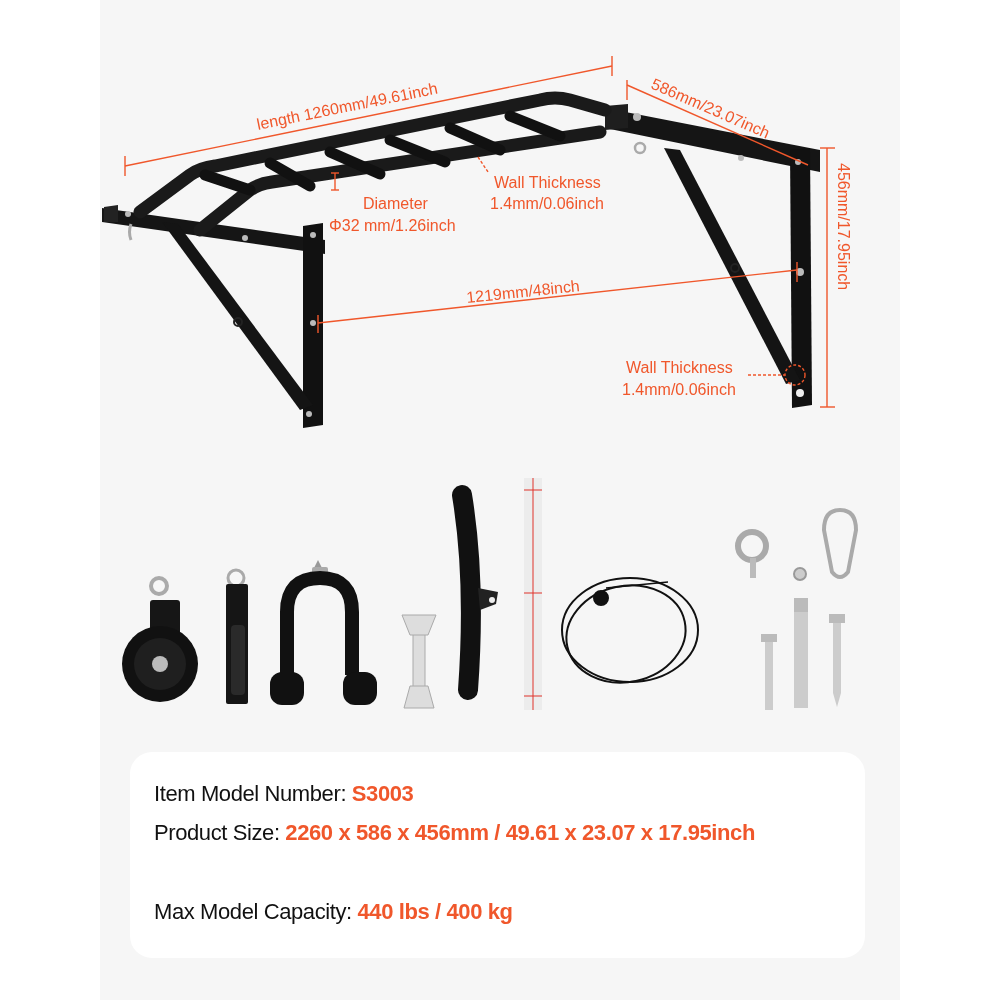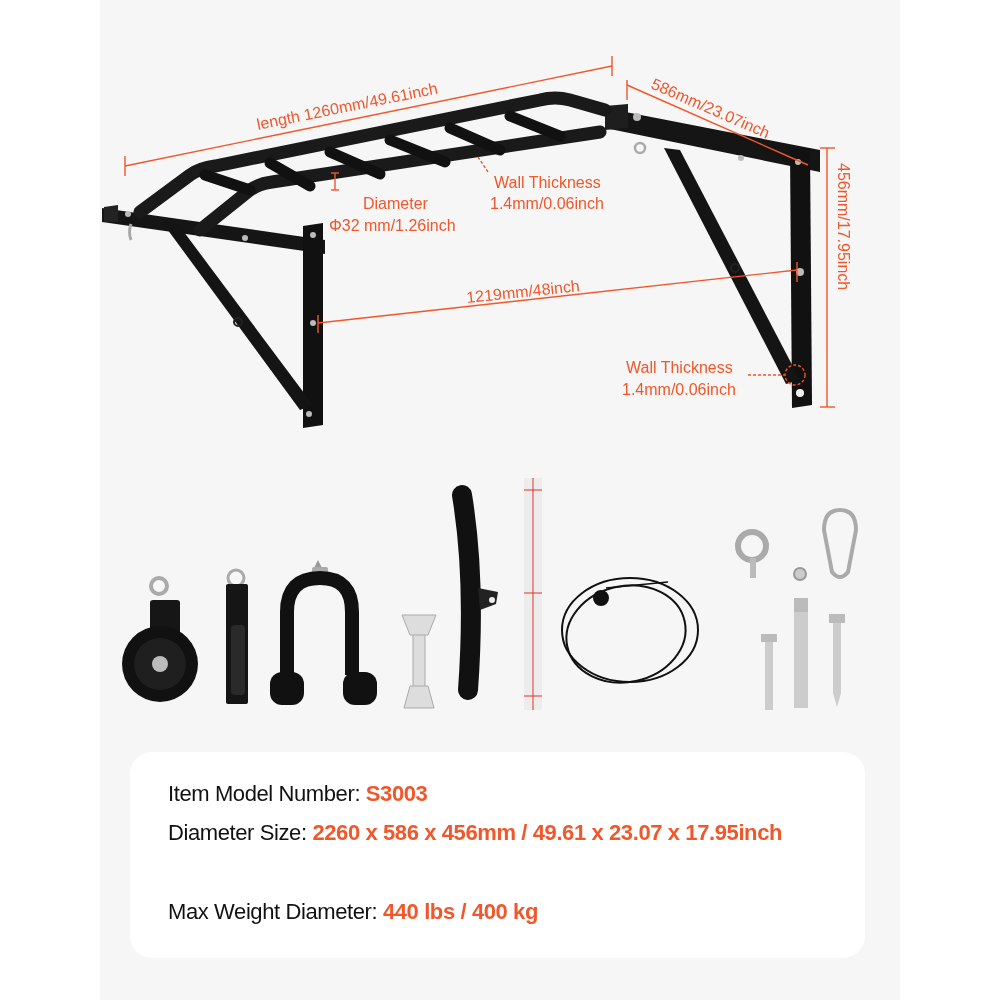--- a/index.html
+++ b/index.html
@@ -12,21 +12,21 @@
   }
   svg#diagram { position: absolute; left: 0; top: 0; width: 1000px; height: 1000px; }
   .dim-label {
     fill: #f0572b; font-family: "Liberation Sans", "DejaVu Sans", sans-serif; font-size: 16px;
   }
   #spec-card {
     position: absolute; left: 130px; top: 752px; width: 735px; height: 206px;
     background: #ffffff; border-radius: 22px;
   }
   .spec-row {
-    position: absolute; left: 38px; font-size: 22px; color: #111; white-space: nowrap;
+    position: absolute; left: 24px; font-size: 22px; color: #111; white-space: nowrap;
     letter-spacing: -0.4px;
   }
   .spec-row .label { color: #111; }
   .spec-row .value { color: #f0572b; font-weight: bold; }
 </style>
 </head>
 <body>
 
 <div id="panel"></div>
 
@@ -190,18 +190,18 @@
       <path d="M833 623 h8 v70 l-4 14 l-4 -14 z" fill="#ccc"></path>
     </g>
   </g>
 </svg>
 
 <div id="spec-card">
   <div class="spec-row" style="top:29px">
     <span class="label">Item Model Number: </span><span class="value">S3003</span>
   </div>
   <div class="spec-row" style="top:68px">
-    <span class="label">Diameter Size: </span><span class="value">2260 x 586 x 456mm / 49.61 x 23.07 x 17.95inch</span>
+    <span class="label">Product Size: </span><span class="value">2260 x 586 x 456mm / 49.61 x 23.07 x 17.95inch</span>
   </div>
   <div class="spec-row" style="top:147px">
-    <span class="label">Max Weight Diameter: </span><span class="value">440 lbs / 400 kg</span>
+    <span class="label">Max Model Capacity: </span><span class="value">440 lbs / 400 kg</span>
   </div>
 </div>
 
 </body></html>

